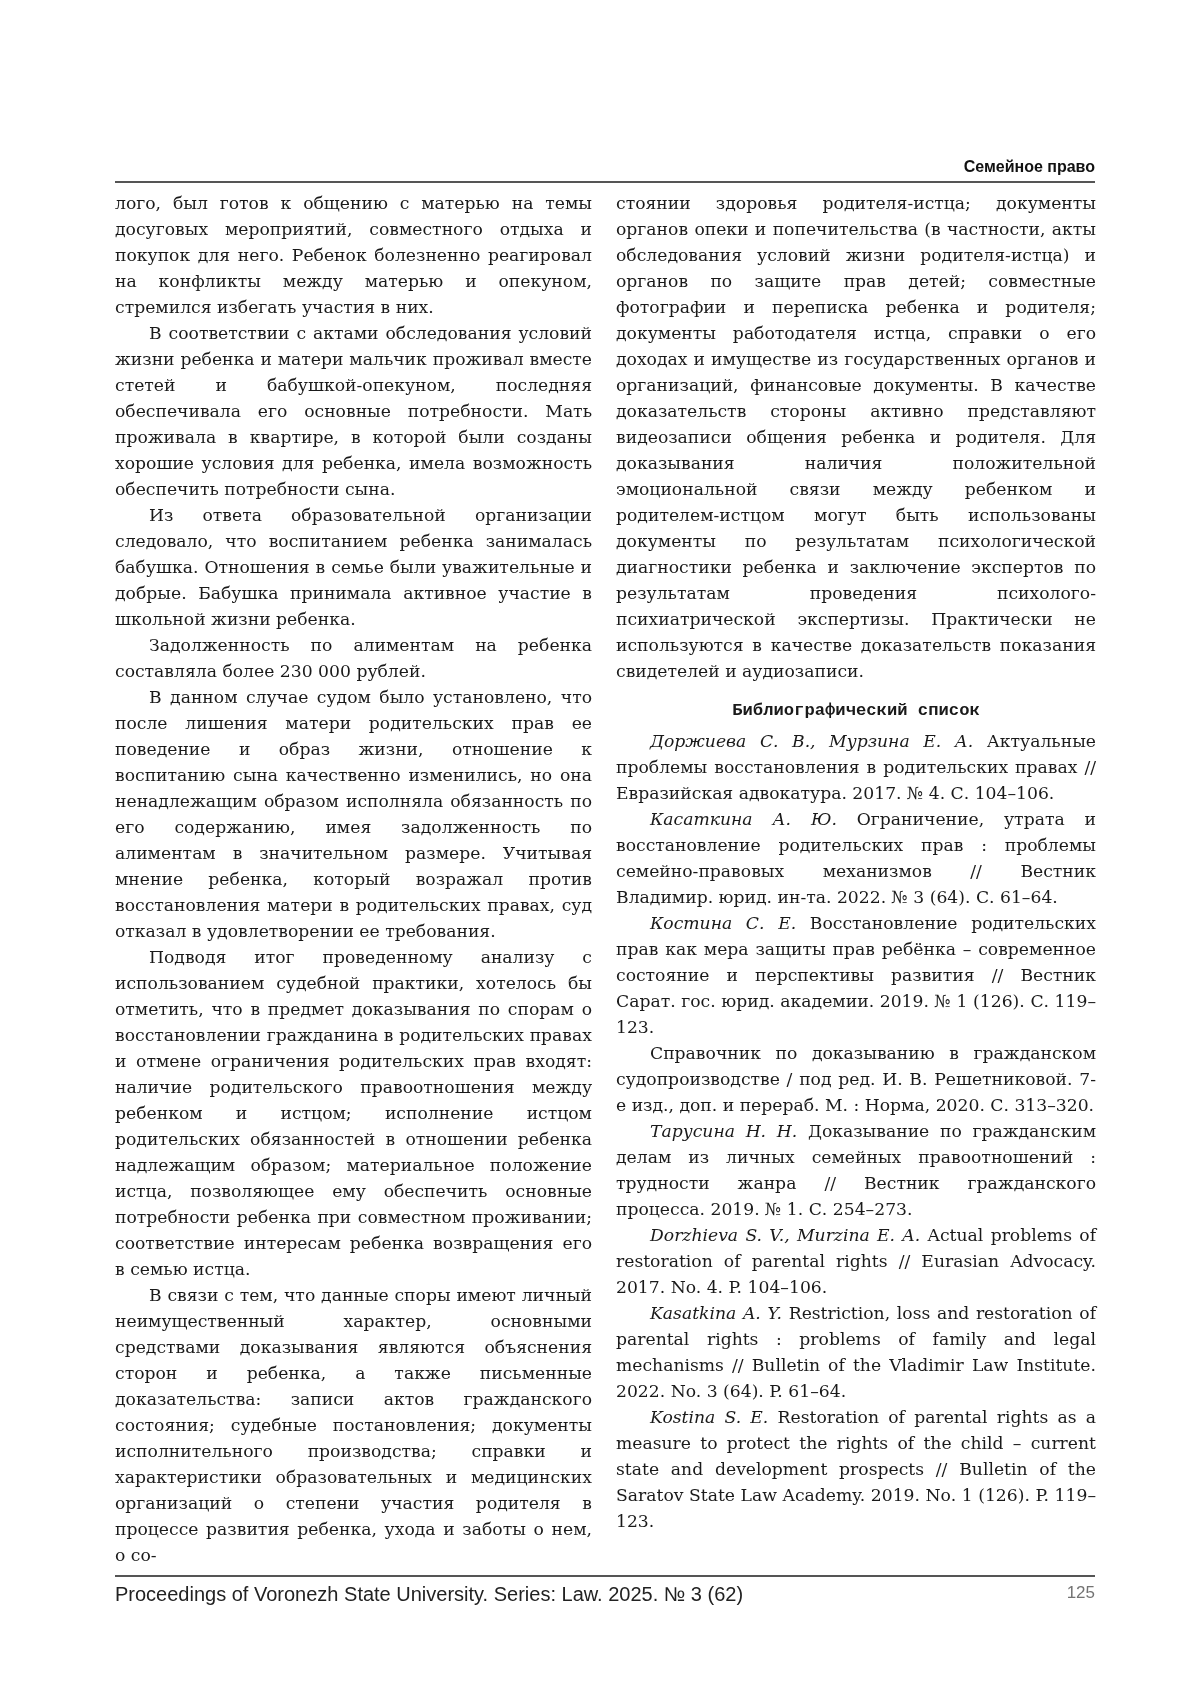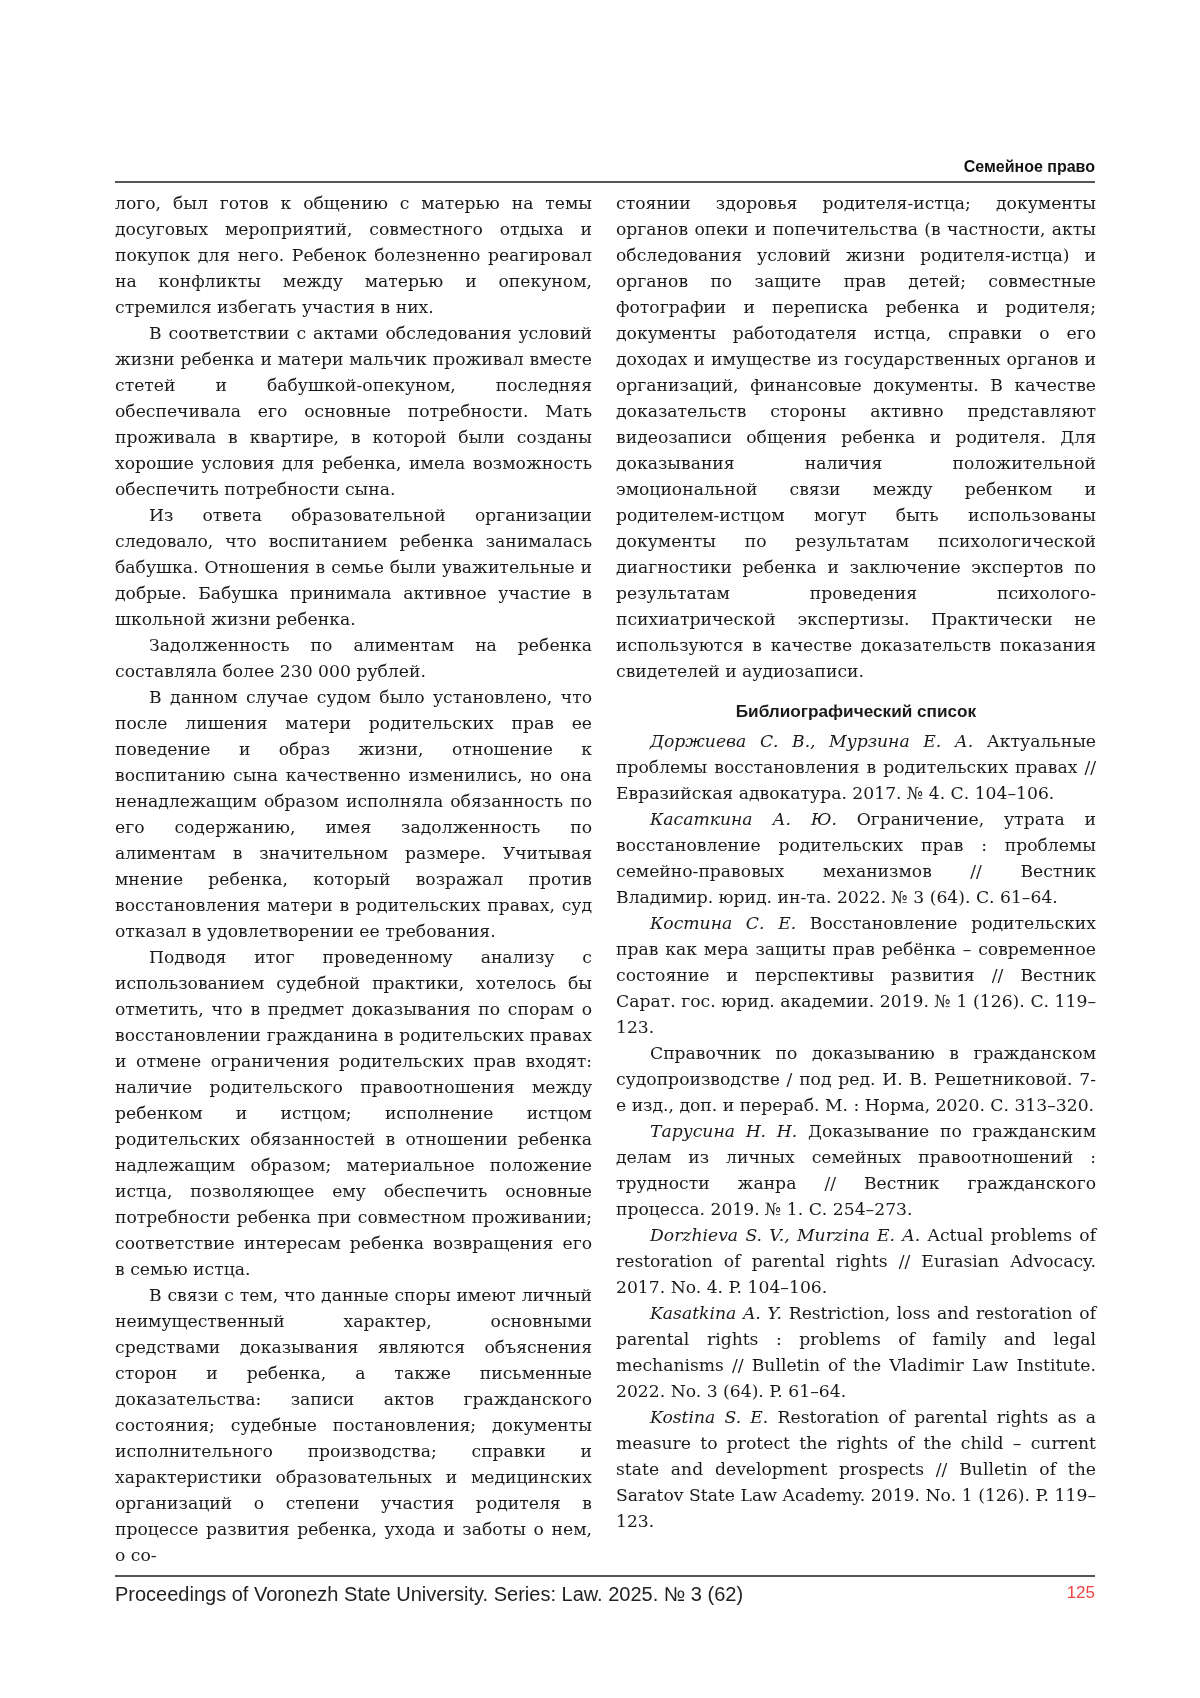--- a/index.html
+++ b/index.html
@@ -16,31 +16,31 @@
     position: absolute; top: 190px;
     font-family: "DejaVu Serif", serif; font-size: 17.2px; line-height: 26px;
     text-align: justify; hyphens: manual;
   }
   .col-left { left: 115px; width: 477px; }
   .col-right { left: 584px; width: 480px; margin-left: 32px; }
   .col p { margin: 0; }
   .col p.indent { text-indent: 34px; }
   .section-title {
     font-weight: bold; text-align: center; margin: 14px 0 4px 0;
-    font-family: Liberation Sans, sans-serif; font-size: 17.2px;
+    font-family: Liberation Mono, monospace; font-size: 17.2px;
   }
   .ref { text-indent: 34px; margin: 0; }
   .ref .author { font-style: italic; }
   .footer-left {
     position: absolute; left: 115px; top: 1583px;
     font-family: "Liberation Sans", sans-serif; font-size: 20px; color: #222;
   }
   .footer-right {
     position: absolute; right: 105px; top: 1583px;
-    font-family: "Liberation Sans", sans-serif; font-size: 17px; color: #ef4444;
+    font-family: "Liberation Sans", sans-serif; font-size: 17px; color: #737373;
   }
 </style>
 </head>
 <body>
 
 <div class="page">
 
   <div class="running-head">Семейное право</div>
   <div class="rule-top"></div>
 

